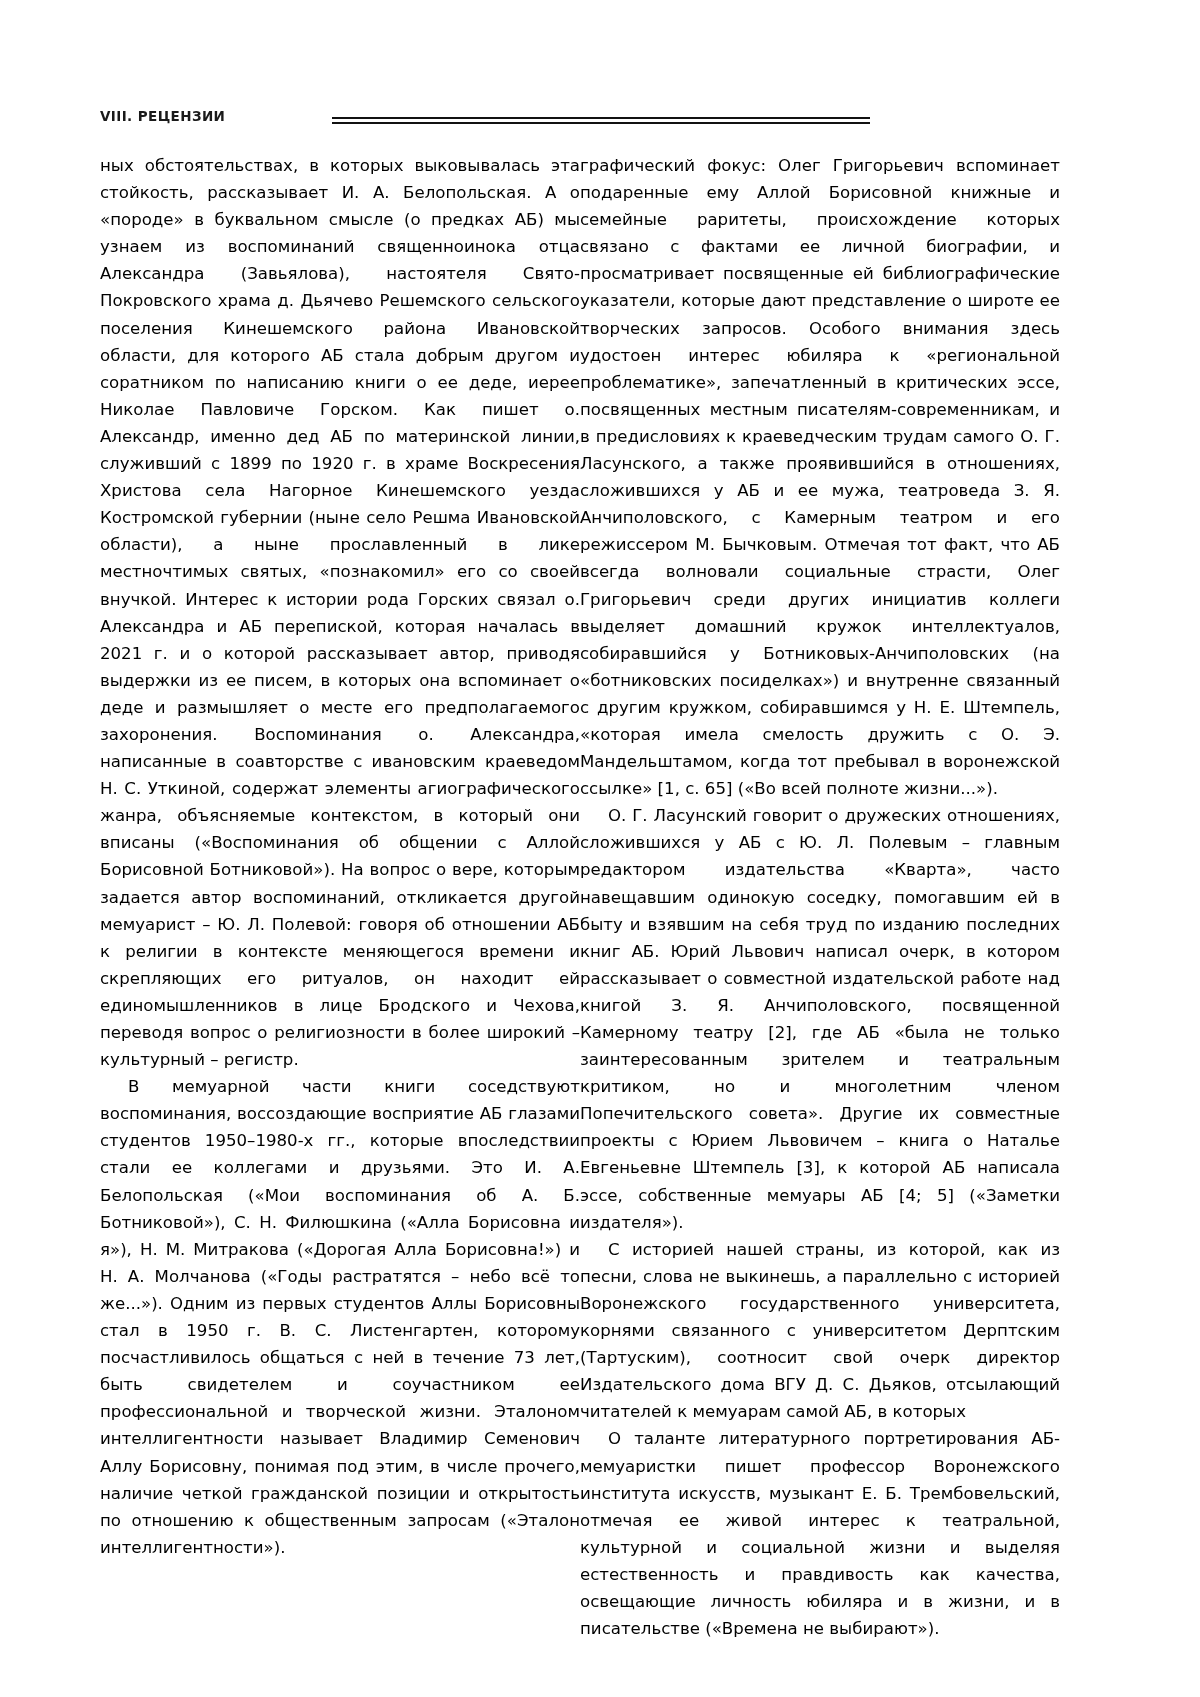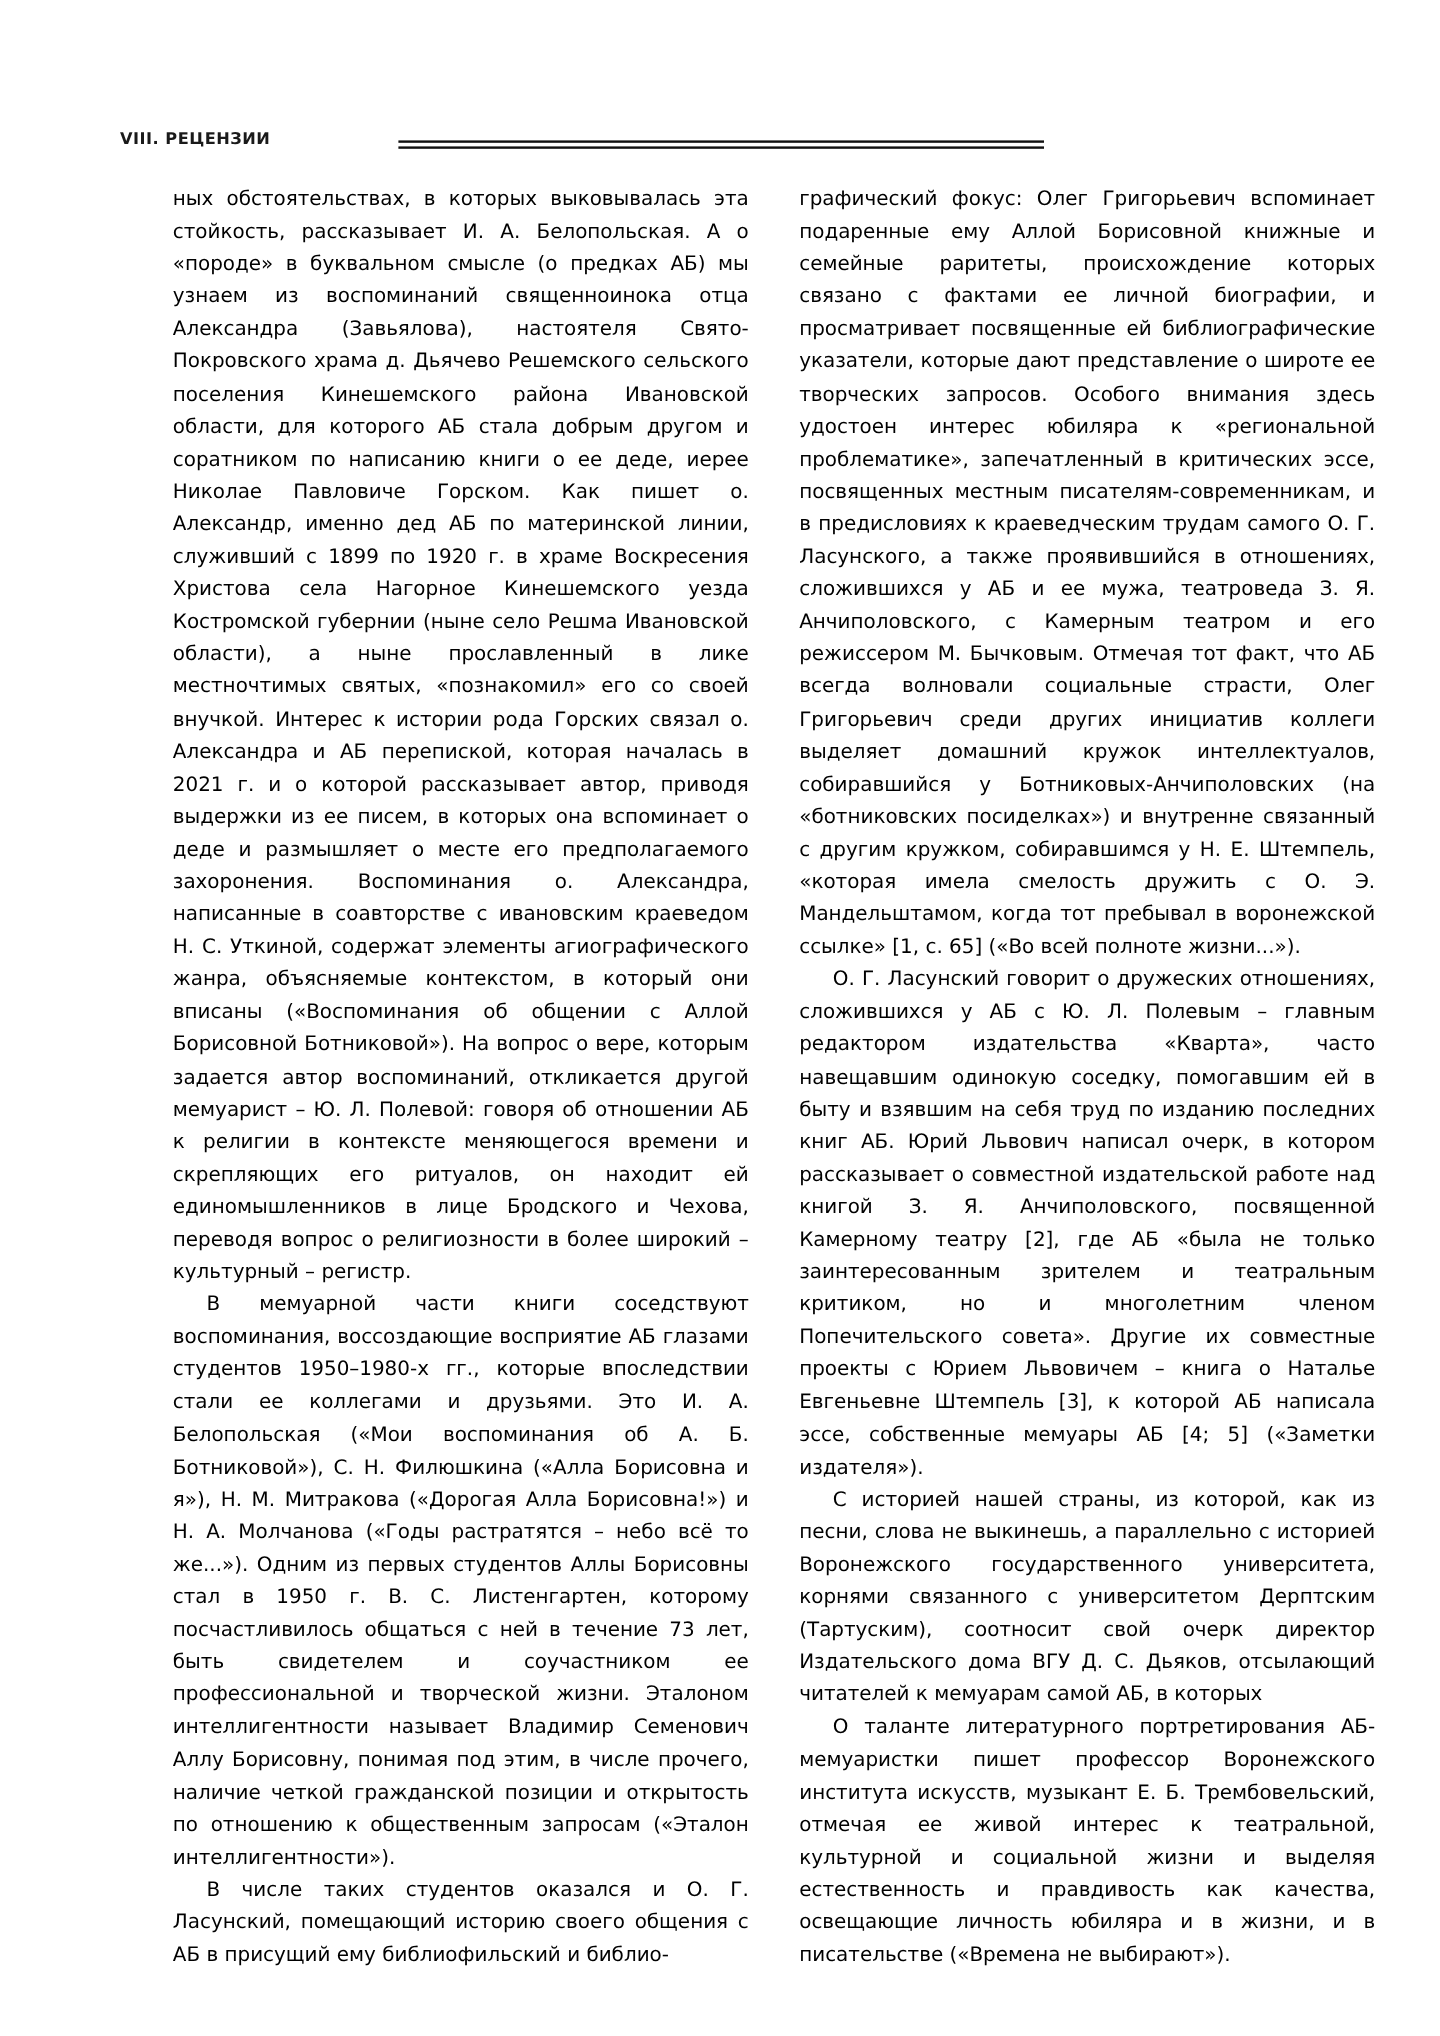--- a/index.html
+++ b/index.html
@@ -74,22 +74,20 @@
     margin-left: 8px;
   }
 
   
   .columns {
     position: absolute;
     left: 100px;
     top: 152px;
     width: 1003px;
     display: flex;
-    gap: 42px;
-    margin-left: 44px;
   }
   .col {
     width: 480px;
   }
   .col p {
     margin: 0;
     font-size: 16.6px;
     line-height: 27.1px;
     text-align: justify;
     text-justify: inter-word;
@@ -136,21 +134,20 @@
 
   <div class="header">
     <div class="header-left">VIII. РЕЦЕНЗИИ</div>
     <div class="header-rule"></div>
   </div>
 
   <div class="columns">
     <div class="col">
       <p>ных обстоятельствах, в которых выковывалась эта стойкость, рассказывает И. А. Белопольская. А о «породе» в буквальном смысле (о предках АБ) мы узнаем из воспоминаний священноинока отца Александра (Завьялова), настоятеля Свято-Покровского храма д. Дьячево Решемского сельского поселения Кинешемского района Ивановской области, для которого АБ стала добрым другом и соратником по написанию книги о ее деде, иерее Николае Павловиче Горском. Как пишет о. Александр, именно дед АБ по материнской линии, служивший с 1899 по 1920 г. в храме Воскресения Христова села Нагорное Кинешемского уезда Костромской губернии (ныне село Решма Ивановской области), а ныне прославленный в лике местночтимых святых, «познакомил» его со своей внучкой. Интерес к истории рода Горских связал о. Александра и АБ перепиской, которая началась в 2021 г. и о которой рассказывает автор, приводя выдержки из ее писем, в которых она вспоминает о деде и размышляет о месте его предполагаемого захоронения. Воспоминания о. Александра, написанные в соавторстве с ивановским краеведом Н. С. Уткиной, содержат элементы агиографического жанра, объясняемые контекстом, в который они вписаны («Воспоминания об общении с Аллой Борисовной Ботниковой»). На вопрос о вере, которым задается автор воспоминаний, откликается другой мемуарист – Ю. Л. Полевой: говоря об отношении АБ к религии в контексте меняющегося времени и скрепляющих его ритуалов, он находит ей единомышленников в лице Бродского и Чехова, переводя вопрос о религиозности в более широкий – культурный – регистр.</p>
       <p class="indent">В мемуарной части книги соседствуют воспоминания, воссоздающие восприятие АБ глазами студентов 1950–1980-х гг., которые впоследствии стали ее коллегами и друзьями. Это И. А. Белопольская («Мои воспоминания об А. Б. Ботниковой»), С. Н. Филюшкина («Алла Борисовна и я»), Н. М. Митракова («Дорогая Алла Борисовна!») и Н. А. Молчанова («Годы растратятся – небо всё то же...»). Одним из первых студентов Аллы Борисовны стал в 1950 г. В. С. Листенгартен, которому посчастливилось общаться с ней в течение 73 лет, быть свидетелем и соучастником ее профессиональной и творческой жизни. Эталоном интеллигентности называет Владимир Семенович Аллу Борисовну, понимая под этим, в числе прочего, наличие четкой гражданской позиции и открытость по отношению к общественным запросам («Эталон интеллигентности»).</p>
-      <p class="indent">В числе таких студентов оказался и О. Г. Ласунский, помещающий историю своего общения с АБ в присущий ему библиофильский и библио-</p>
     </div>
     <div class="col">
       <p>графический фокус: Олег Григорьевич вспоминает подаренные ему Аллой Борисовной книжные и семейные раритеты, происхождение которых связано с фактами ее личной биографии, и просматривает посвященные ей библиографические указатели, которые дают представление о широте ее творческих запросов. Особого внимания здесь удостоен интерес юбиляра к «региональной проблематике», запечатленный в критических эссе, посвященных местным писателям-современникам, и в предисловиях к краеведческим трудам самого О. Г. Ласунского, а также проявившийся в отношениях, сложившихся у АБ и ее мужа, театроведа З. Я. Анчиполовского, с Камерным театром и его режиссером М. Бычковым. Отмечая тот факт, что АБ всегда волновали социальные страсти, Олег Григорьевич среди других инициатив коллеги выделяет домашний кружок интеллектуалов, собиравшийся у Ботниковых-Анчиполовских (на «ботниковских посиделках») и внутренне связанный с другим кружком, собиравшимся у Н. Е. Штемпель, «которая имела смелость дружить с О. Э. Мандельштамом, когда тот пребывал в воронежской ссылке» [1, с. 65] («Во всей полноте жизни...»).</p>
       <p class="indent">О. Г. Ласунский говорит о дружеских отношениях, сложившихся у АБ с Ю. Л. Полевым – главным редактором издательства «Кварта», часто навещавшим одинокую соседку, помогавшим ей в быту и взявшим на себя труд по изданию последних книг АБ. Юрий Львович написал очерк, в котором рассказывает о совместной издательской работе над книгой З. Я. Анчиполовского, посвященной Камерному театру [2], где АБ «была не только заинтересованным зрителем и театральным критиком, но и многолетним членом Попечительского совета». Другие их совместные проекты с Юрием Львовичем – книга о Наталье Евгеньевне Штемпель [3], к которой АБ написала эссе, собственные мемуары АБ [4; 5] («Заметки издателя»).</p>
       <p class="indent">С историей нашей страны, из которой, как из песни, слова не выкинешь, а параллельно с историей Воронежского государственного университета, корнями связанного с университетом Дерптским (Тартуским), соотносит свой очерк директор Издательского дома ВГУ Д. С. Дьяков, отсылающий читателей к мемуарам самой АБ, в которых</p>
       <p class="indent">О таланте литературного портретирования АБ-мемуаристки пишет профессор Воронежского института искусств, музыкант Е. Б. Трембовельский, отмечая ее живой интерес к театральной, культурной и социальной жизни и выделяя естественность и правдивость как качества, освещающие личность юбиляра и в жизни, и в писательстве («Времена не выбирают»).</p>
     </div>
   </div>
 
 

